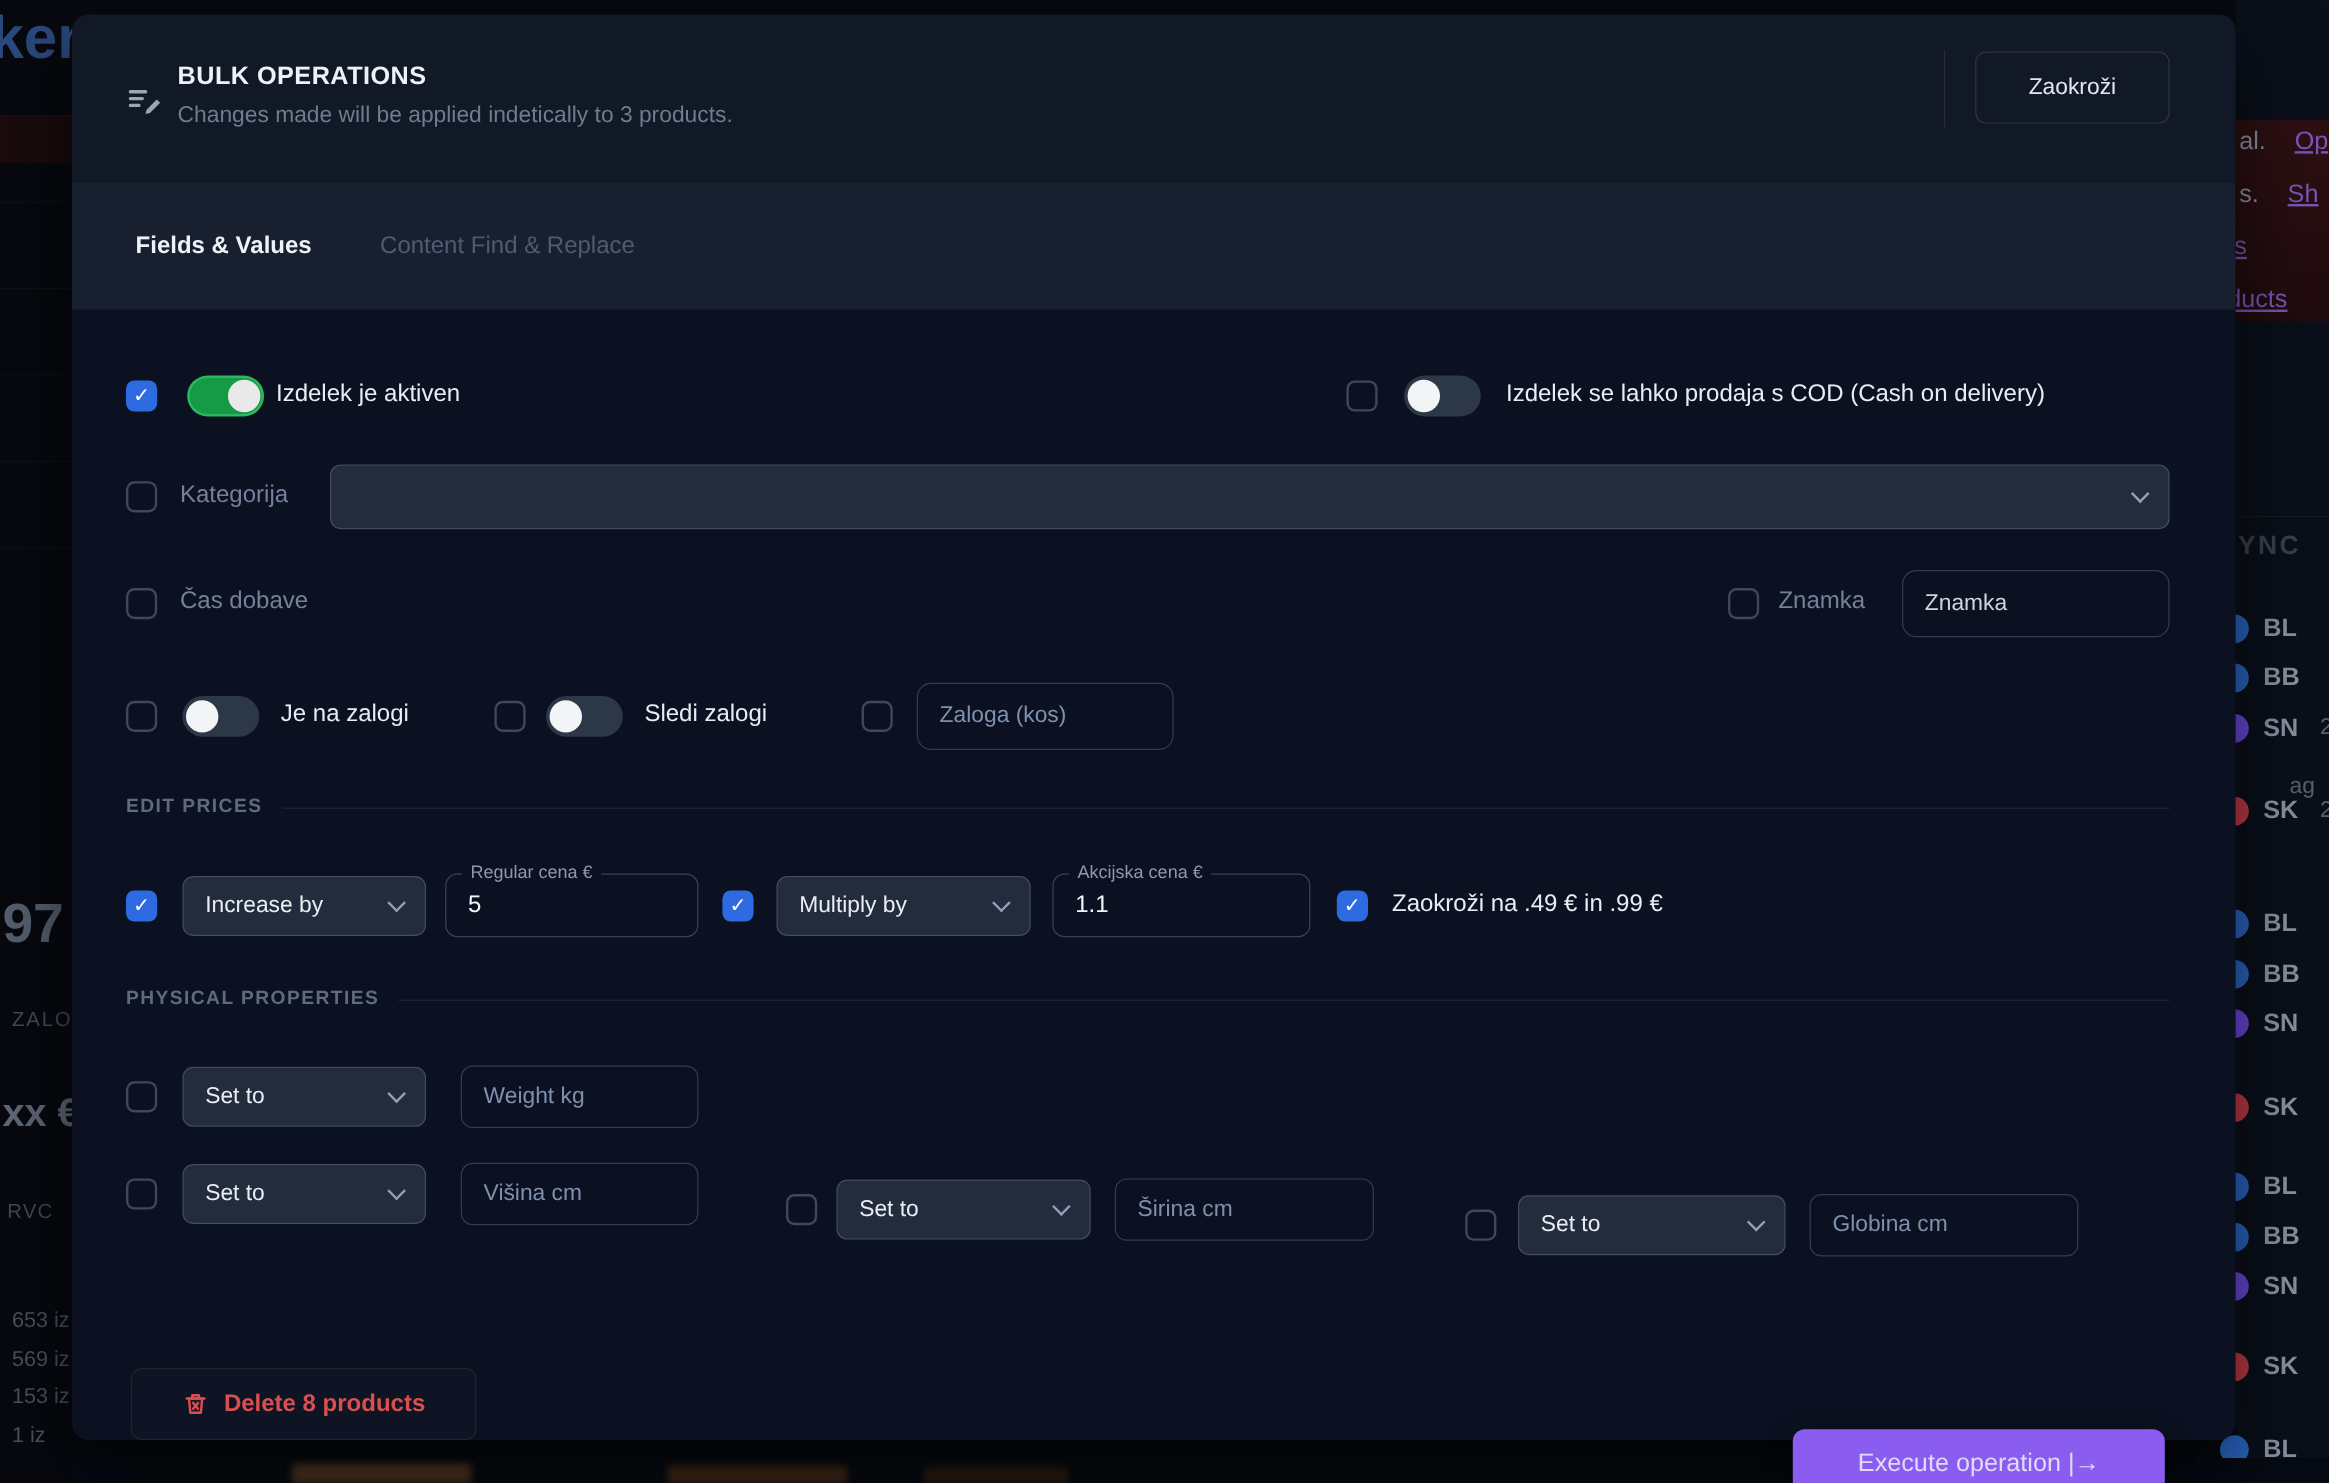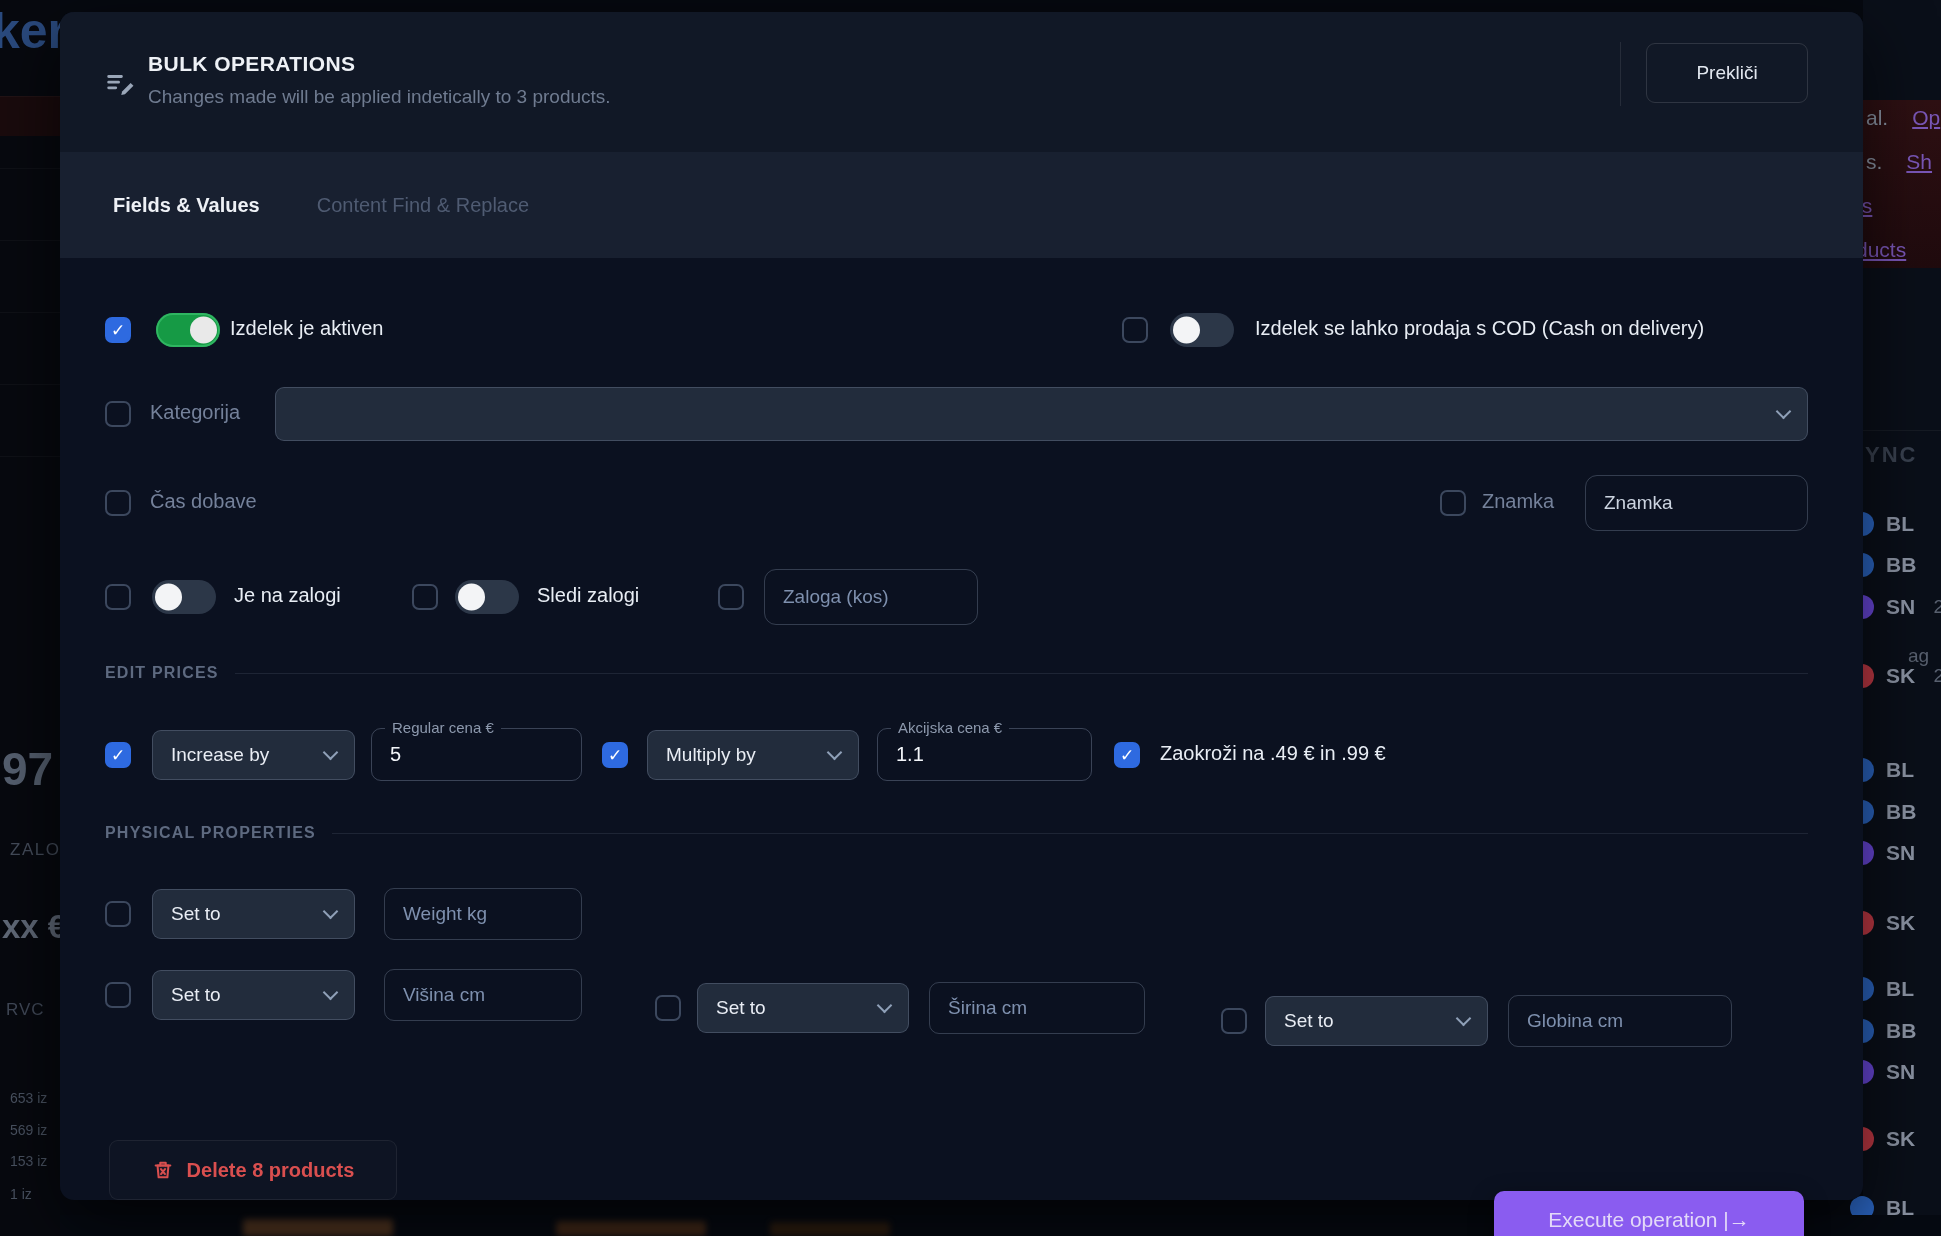--- a/index.html
+++ b/index.html
@@ -9,21 +9,21 @@
 
   
   .bg-left { position:absolute; left:0; top:0; width:60px; height:1236px; background:#07090f; z-index:1; }
   .bg-left .stripe { position:absolute; left:0; width:60px; border-bottom:1px solid rgba(255,255,255,0.035); }
   .bg-left .maroon { position:absolute; left:0; top:96px; width:60px; height:40px; background:#1a0b0d; }
   .bg-logo { position:absolute; left:-8px; top:2px; font-size:50px; font-weight:800; color:#2a4a7e; white-space:nowrap; z-index:1; }
   .bg-big-num { position:absolute; left:2px; top:742px; font-size:46px; font-weight:600; color:#566070; white-space:nowrap; }
   .bg-zalog { position:absolute; left:10px; top:840px; font-size:17px; letter-spacing:1.5px; color:#454d5b; white-space:nowrap; }
   .bg-price { position:absolute; left:2px; top:908px; font-size:33px; font-weight:600; color:#616a79; white-space:nowrap; }
   .bg-rvc { position:absolute; left:6px; top:1000px; font-size:17px; letter-spacing:1px; color:#414958; white-space:nowrap; }
-  .bg-count { position:absolute; left:10px; font-size:14px; color:#4a5362; white-space:nowrap; }
+  .bg-count { position:absolute; left:10px; font-size:18px; color:#4a5362; white-space:nowrap; }
 
   .bg-right { position:absolute; left:1863px; top:0; width:78px; height:1236px; background:#0a0f19; z-index:1; }
   .bg-right .maroon { position:absolute; left:0; top:100px; width:78px; height:168px;
       background:linear-gradient(180deg,#2e1013 0%,#200b0e 100%); }
   .bg-right .hline { position:absolute; left:0; width:78px; height:1px; background:rgba(255,255,255,0.05); }
   .rline { position:absolute; display:flex; gap:24px; font-size:21px; white-space:nowrap; z-index:1; }
   .rline .pfx { color:#8a93a3; }
   .rline .lnk { color:#7a57b8; text-decoration:underline; }
   .bg-sync { position:absolute; left:1865px; top:442px; font-size:22px; font-weight:600; letter-spacing:2px; color:#39414f; z-index:1; }
   .rrow { position:absolute; left:1850px; width:94px; display:flex; align-items:center; gap:12px; z-index:1; }
@@ -215,21 +215,21 @@
   <div class="modal">
 
     <div class="m-header">
       <svg class="m-hicon" viewBox="0 0 24 24" fill="none" stroke="#9aa6b8" stroke-width="2" stroke-linecap="round">
         <path d="M4 6h9M4 10h7M4 14h5"></path>
         <path d="M13.5 16.5l6-6 2 2-6 6-2.6.6z" fill="#9aa6b8" stroke="none"></path>
       </svg>
       <div class="m-title">BULK OPERATIONS</div>
       <div class="m-sub">Changes made will be applied indetically to 3 products.</div>
       <div class="m-hdivider"></div>
-      <button class="btn-cancel">Prekliči</button>
+      <button class="btn-cancel">Zaokroži</button>
     </div>
 
     <div class="m-tabs">
       <div class="tab active">Fields &amp; Values</div>
       <div class="tab inactive">Content Find &amp; Replace</div>
     </div>
 
     <div class="row" style="top:292px; height:52px;">
       <span class="cb checked" style="left:45px; top:13px;"></span>
       <span class="tg on" style="left:96px; top:9px;">

